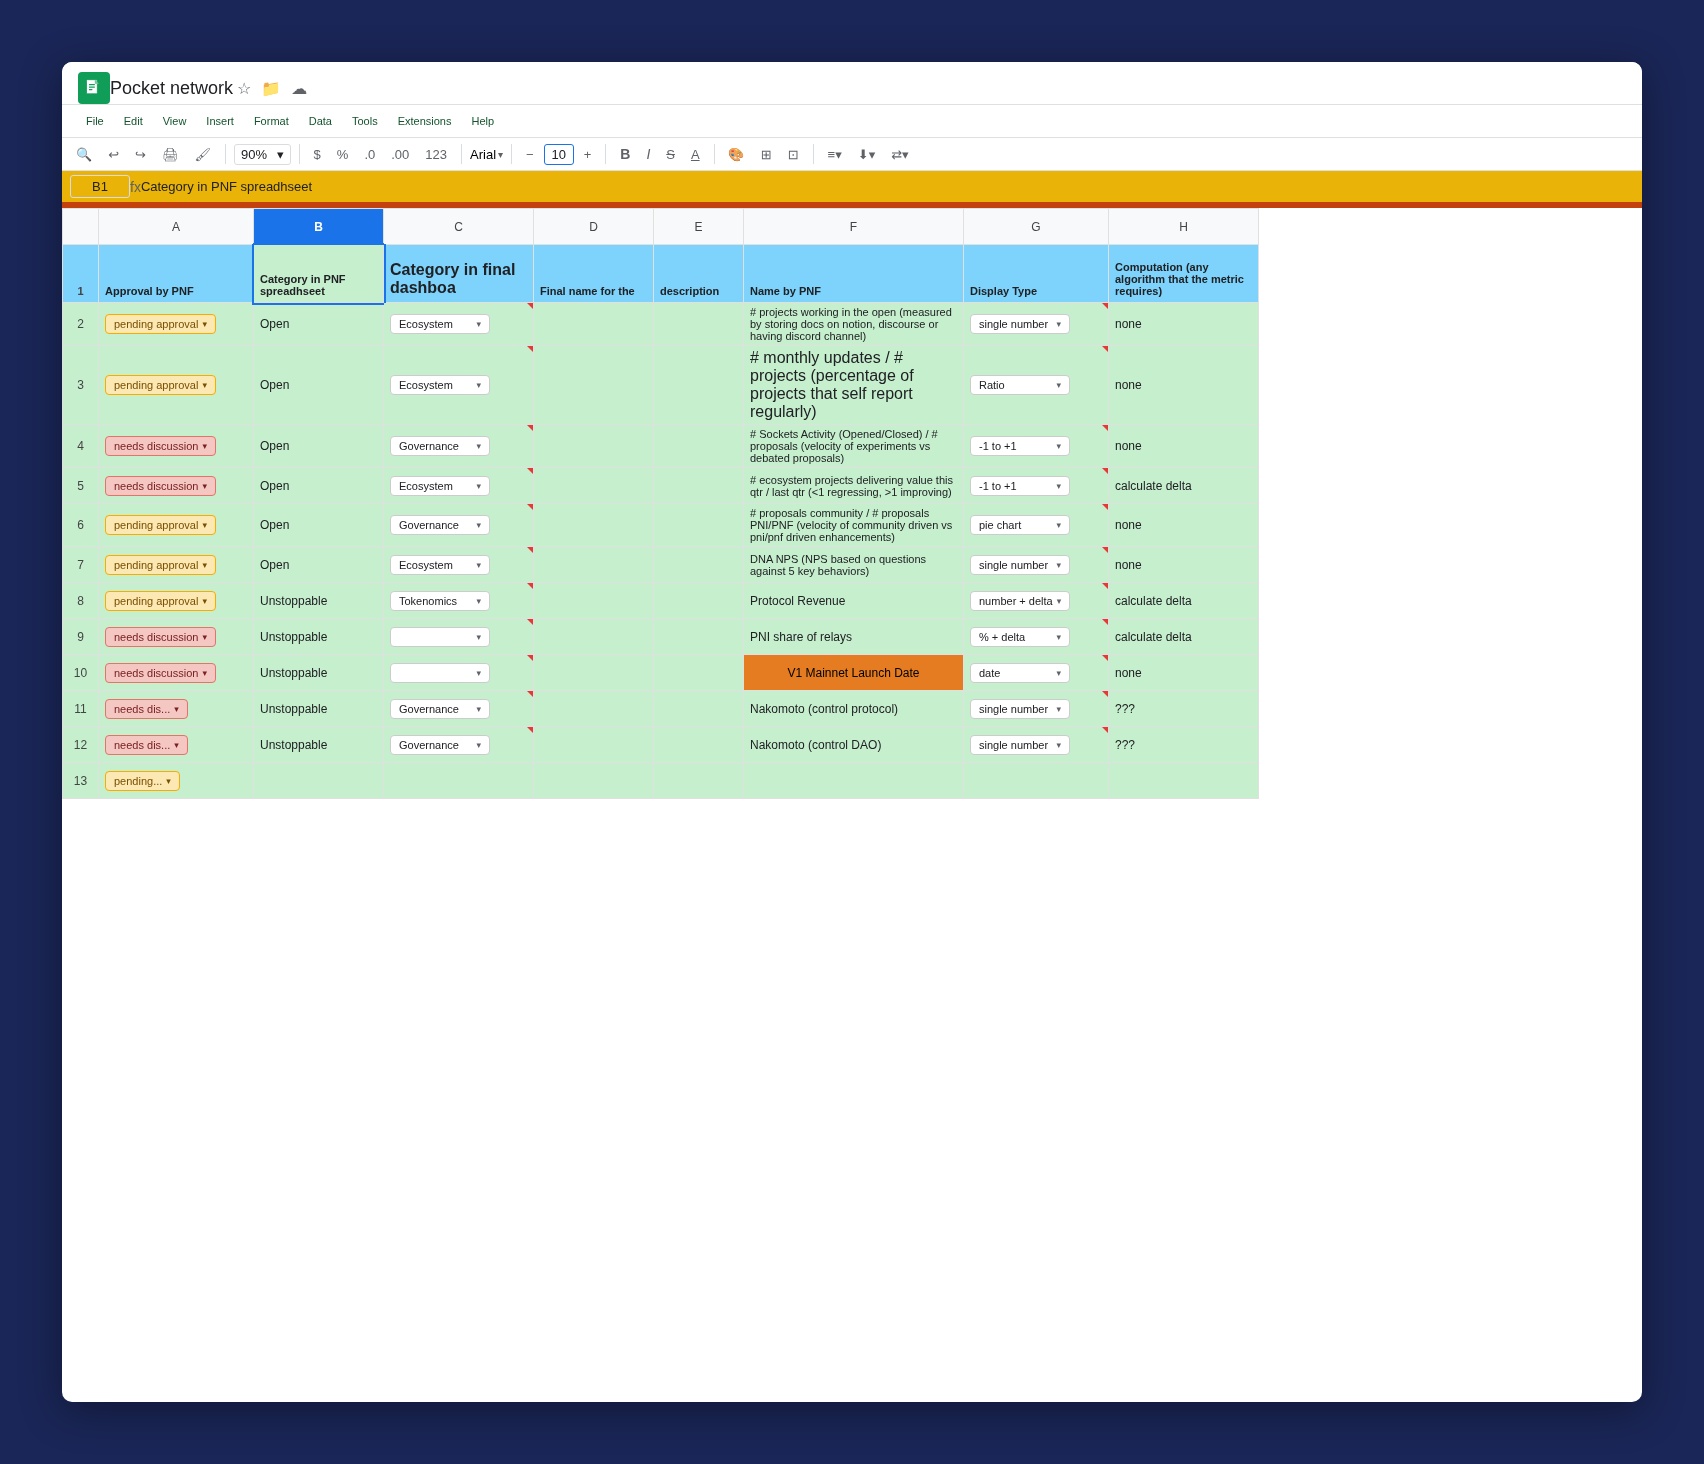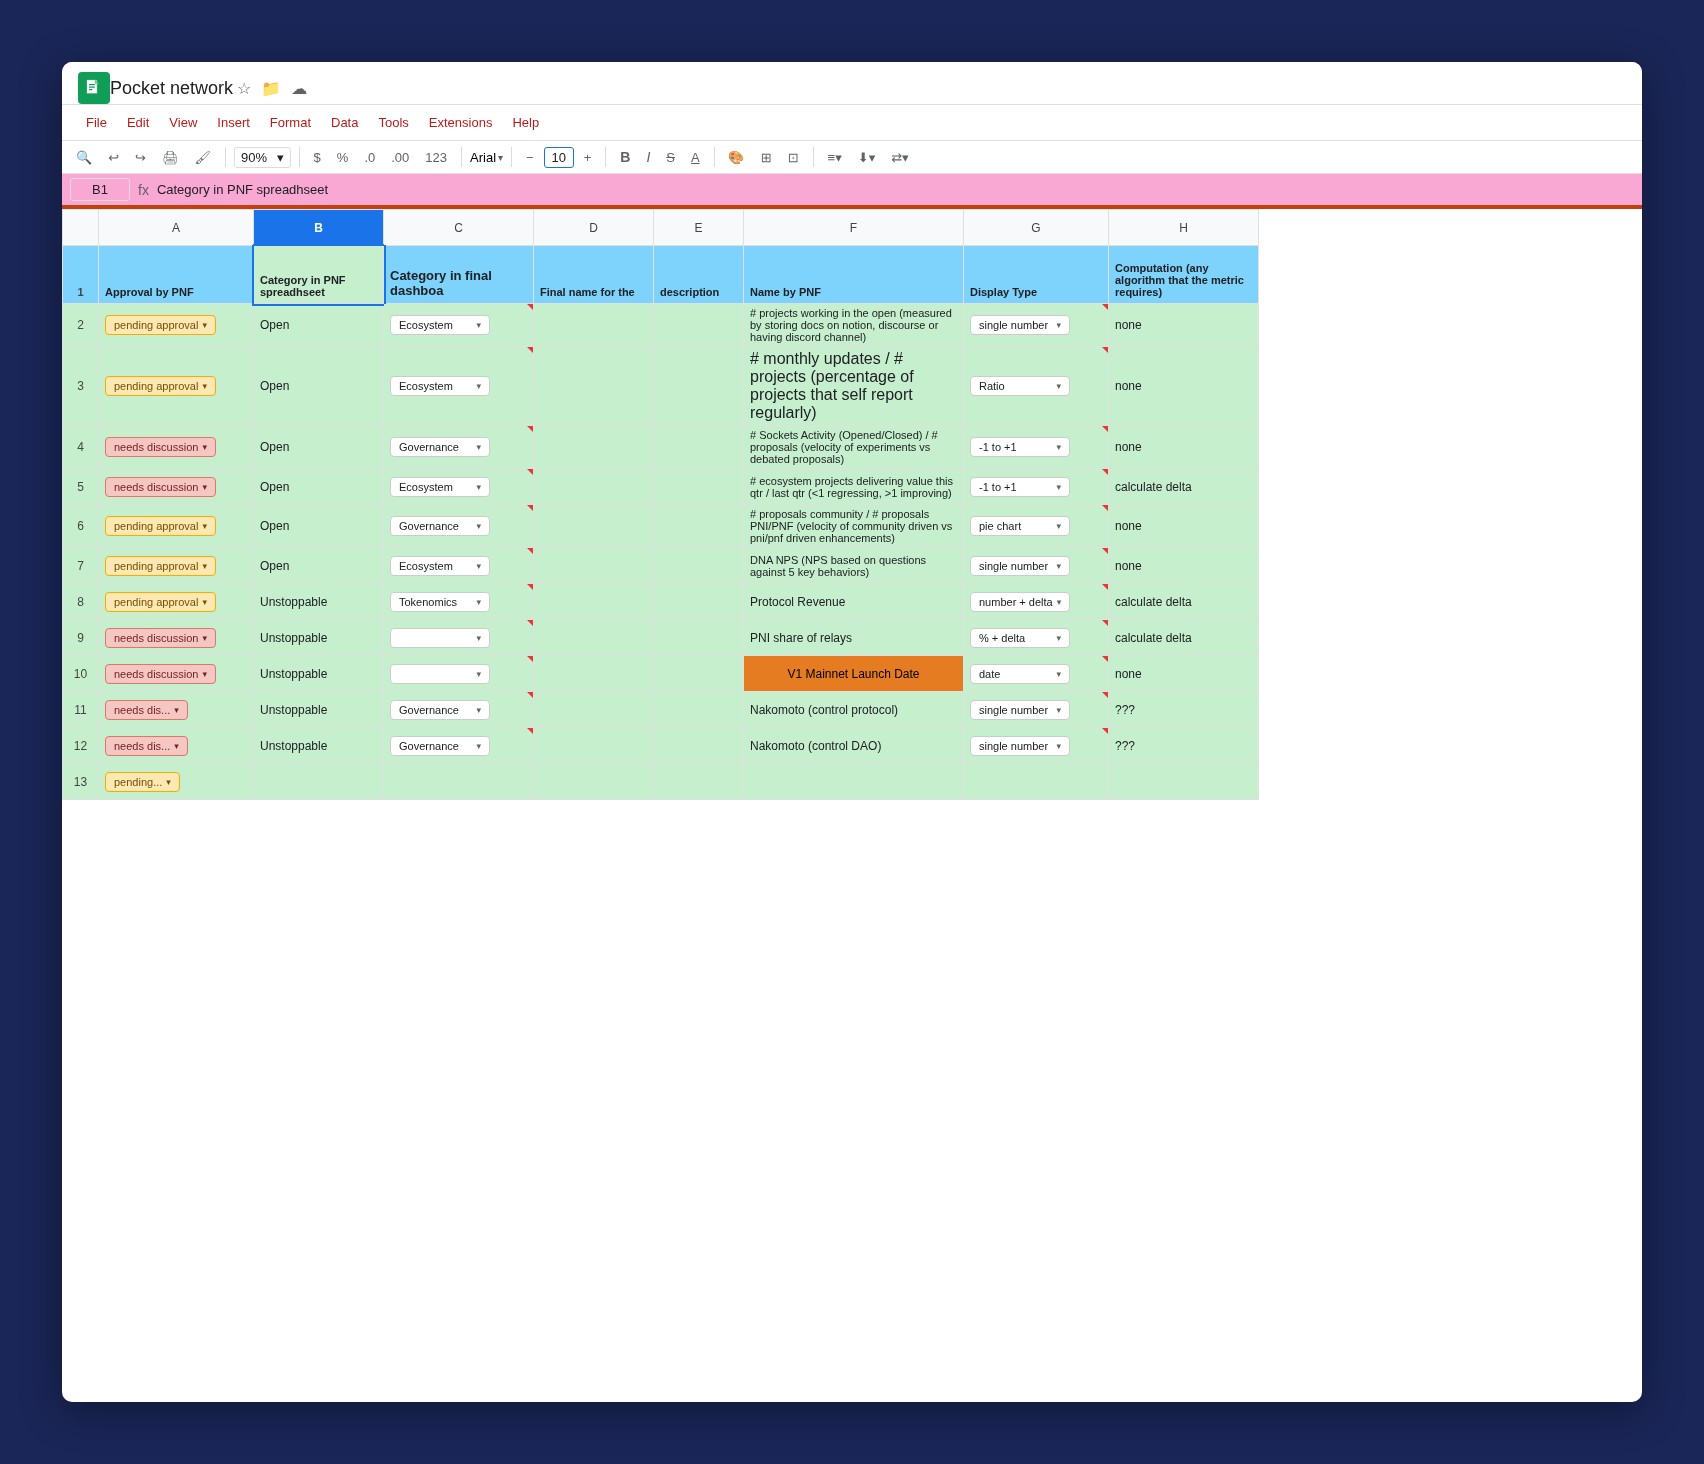--- a/index.html
+++ b/index.html
@@ -51,22 +51,22 @@
     .menu-bar {
       background: #fff;
       padding: 6px 16px;
       display: flex;
       gap: 4px;
       align-items: center;
       border-bottom: 1px solid #e0e0e0;
     }
     .menu-item {
       padding: 4px 8px;
-      font-size: 13px;
-      color: #b91c1c;
+      font-size: 11px;
+      color: #14532d;
       cursor: pointer;
       border-radius: 3px;
     }
     
     .toolbar {
       background: #fff;
       padding: 4px 8px;
       display: flex;
       align-items: center;
       gap: 4px;
@@ -91,26 +91,26 @@
     }
     .font-size-box {
       border: 1px solid #1a73e8; border-radius: 3px;
       padding: 2px 6px; font-size: 13px; color: #202124;
       min-width: 30px; text-align: center;
     }
     .bold-btn { font-weight: bold; font-size: 14px; }
     .italic-btn { font-style: italic; font-size: 14px; }
     
     .formula-bar {
-      background: #f9a8d4;
+      background: #eab308;
       padding: 4px 8px;
       display: flex;
       align-items: center;
-      gap: 8px;
-      border-bottom: 4px solid #c2410c;
+      gap: 0;
+      border-bottom: 6px solid #c2410c;
     }
     .cell-ref {
       border: 1px solid #dadce0; border-radius: 3px;
       padding: 3px 8px; font-size: 13px; color: #202124;
       min-width: 60px; text-align: center;
     }
     .formula-icon { font-size: 14px; color: #5f6368; }
     .formula-content {
       flex: 1; font-size: 13px; color: #202124;
     }
@@ -342,21 +342,21 @@
             <th class="col-header">G</th>
             <th class="col-header">H</th>
           </tr>
         </thead>
         <tbody>
 
           <tr class="header-row">
             <td class="row-header">1</td>
             <td class="bg-green" style="font-weight:bold;font-size:11px;vertical-align:bottom;padding-bottom:5px;">Approval by PNF</td>
             <td class="bg-green selected-cell" style="font-weight:bold;font-size:11px;vertical-align:bottom;padding-bottom:5px;background:#c6efce;">Category in PNF spreadhseet</td>
-            <td class="bg-green" style="font-weight:bold;font-size:13px;vertical-align:bottom;padding-bottom:5px;">Category in final dashboa</td>
+            <td class="bg-green" style="font-weight:bold;font-size:16px;vertical-align:bottom;padding-bottom:5px;">Category in final dashboa</td>
             <td class="bg-green" style="font-weight:bold;font-size:11px;vertical-align:bottom;padding-bottom:5px;">Final name for the</td>
             <td class="bg-green" style="font-weight:bold;font-size:11px;vertical-align:bottom;padding-bottom:5px;">description</td>
             <td class="bg-green" style="font-weight:bold;font-size:11px;vertical-align:bottom;padding-bottom:5px;">Name by PNF</td>
             <td class="bg-green" style="font-weight:bold;font-size:11px;vertical-align:bottom;padding-bottom:5px;">Display Type</td>
             <td class="bg-green" style="font-weight:bold;font-size:11px;vertical-align:bottom;padding-bottom:5px;white-space:normal;">Computation (any algorithm that the metric requires)</td>
           </tr>
 
           <tr class="bg-green">
             <td class="row-header">2</td>
             <td class="bg-green">

